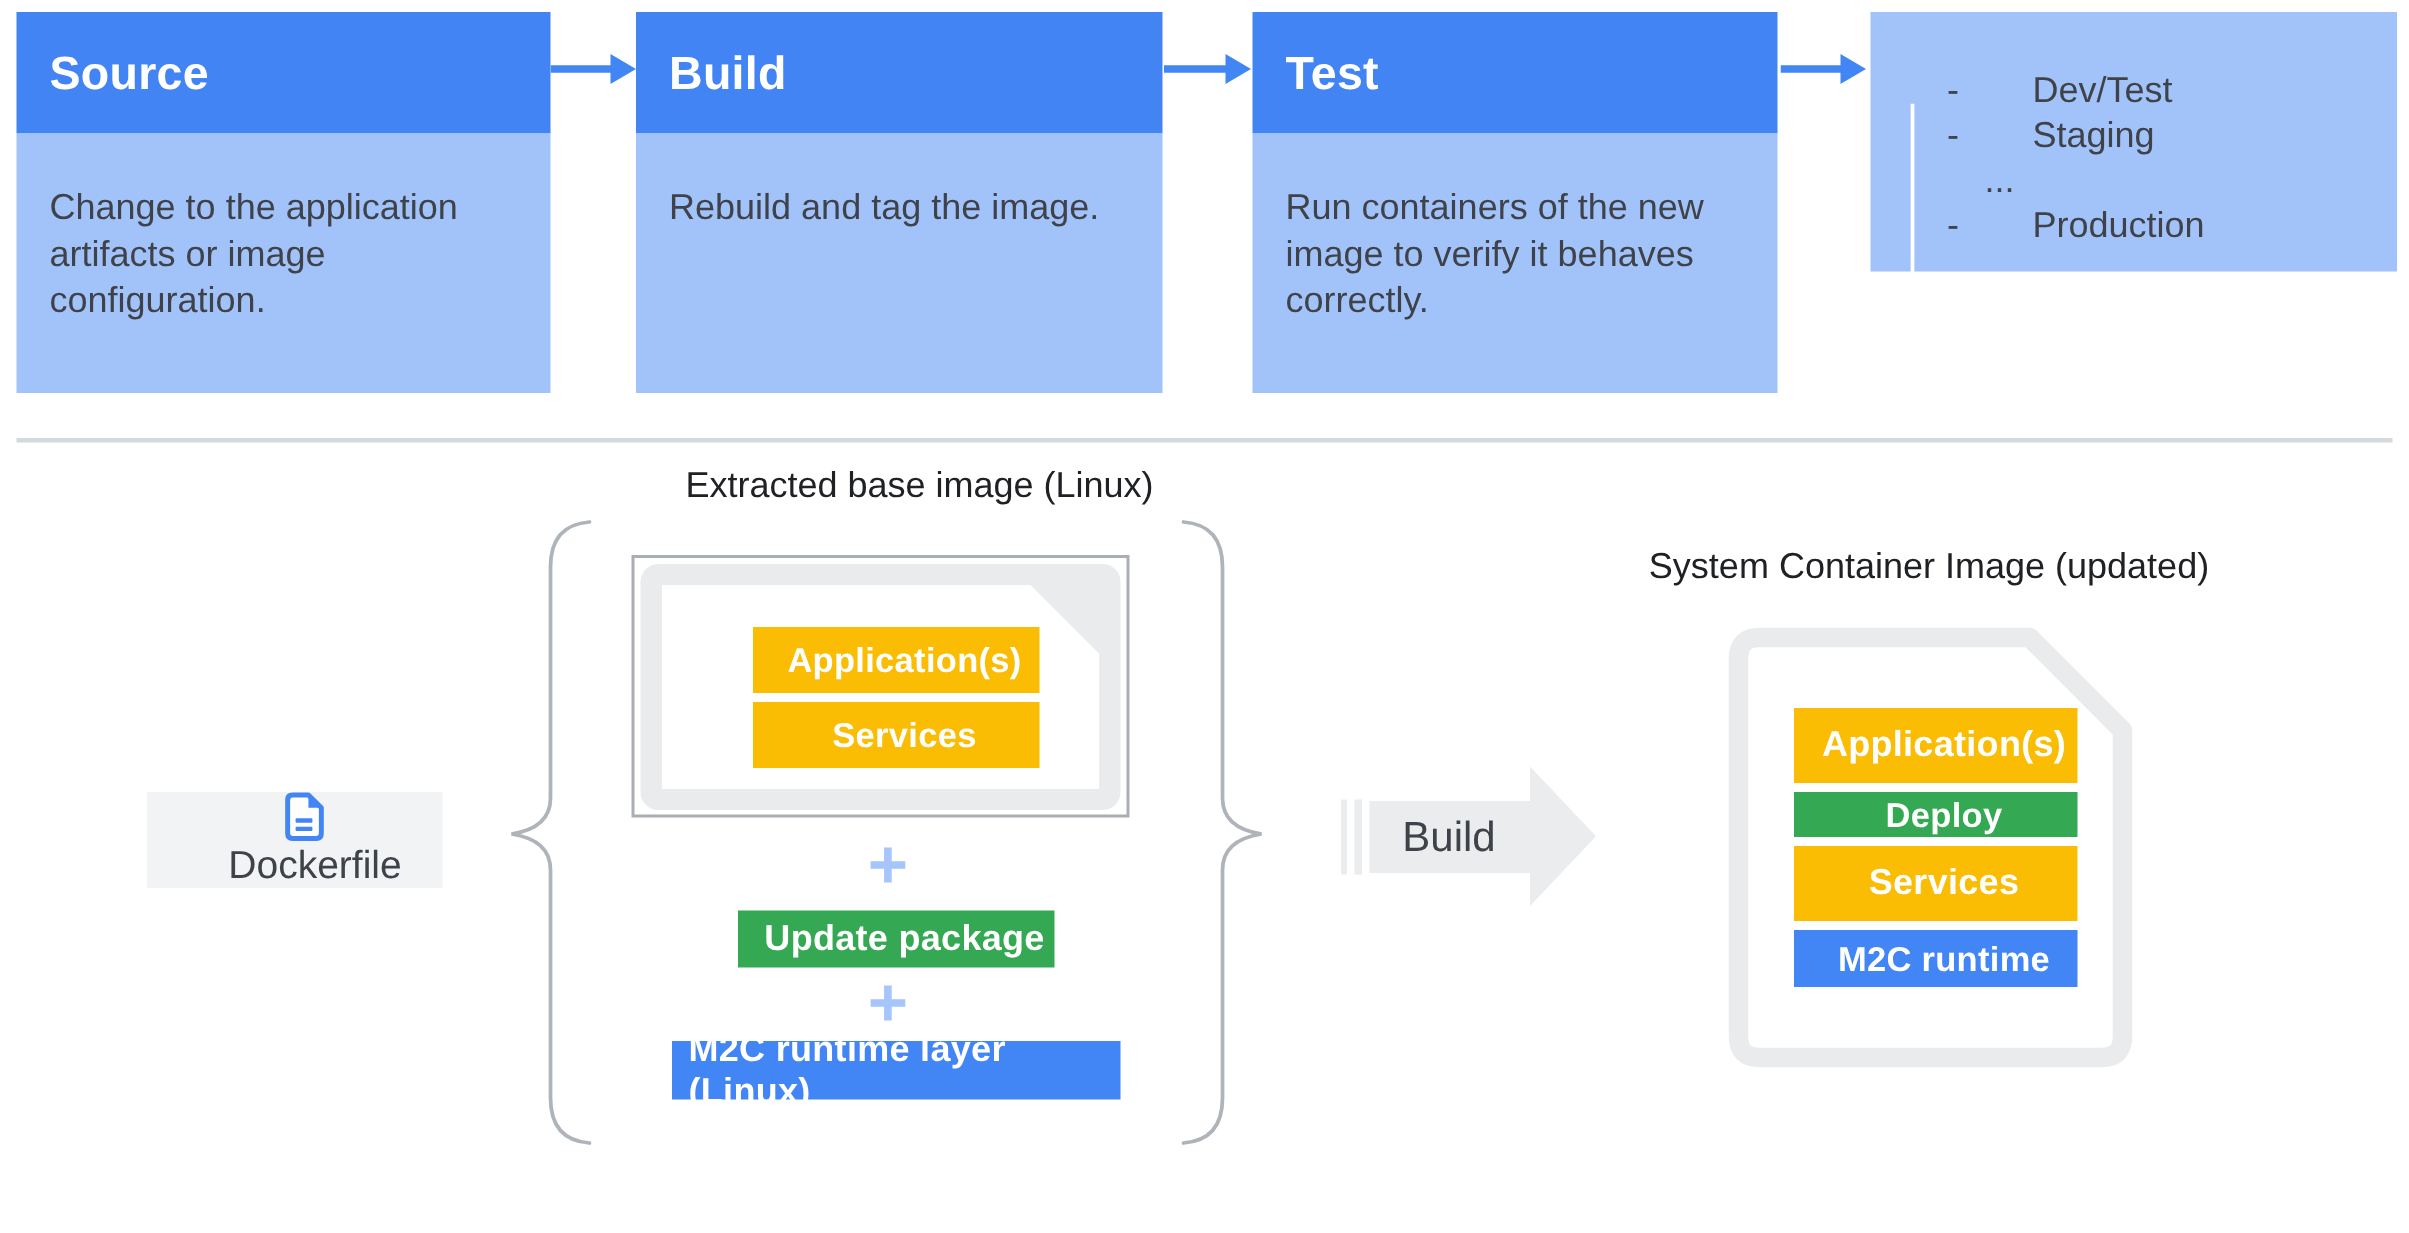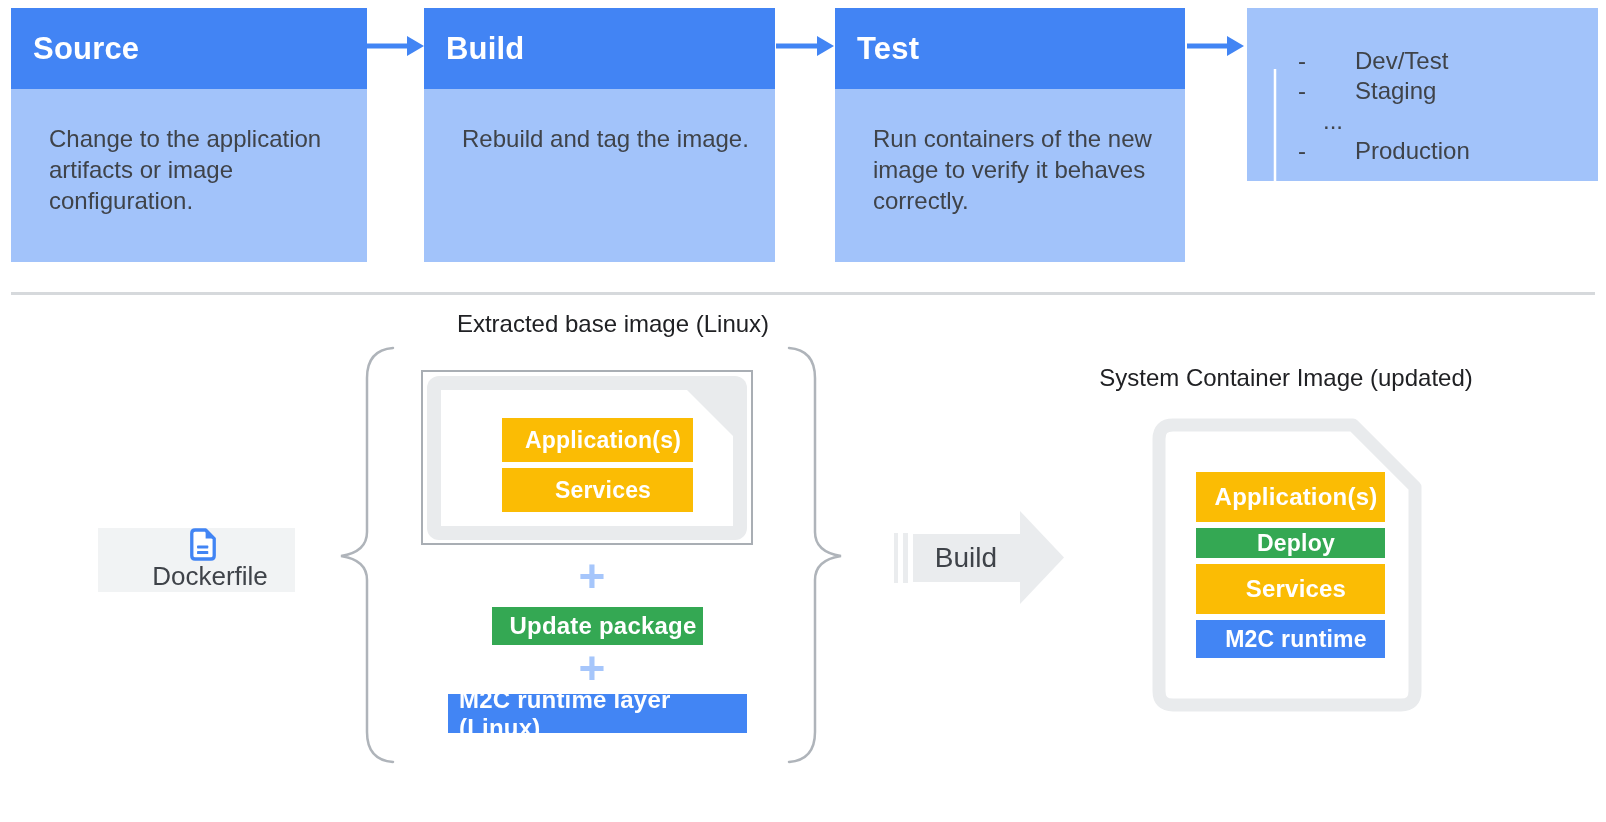--- a/index.html
+++ b/index.html
@@ -9,21 +9,21 @@
   }
   
   .stage{position:absolute;top:8px;height:254px;}
   .stage-header{
     height:81px;background:#4284F4;display:flex;align-items:center;
     padding-left:22px;box-sizing:border-box;
   }
   .stage-title{color:#fff;font-size:31px;font-weight:700;letter-spacing:.2px;}
   .stage-body{
     height:173px;background:#A2C3FA;box-sizing:border-box;
-    padding:34px 22px 0 38px;
+    padding:34px 22px 0 22px;
   }
   .stage-desc{
     color:#3F4349;font-size:24px;line-height:31px;white-space:pre-line;
   }
   .stage-0{left:11px;width:356px;}
   .stage-1{left:424px;width:351px;}
   .stage-2{left:835px;width:350px;}
   .stage-3{left:1247px;width:351px;}
   .flow-arrow{position:absolute;top:35px;}
   .flow-arrow-0{left:367px;}

